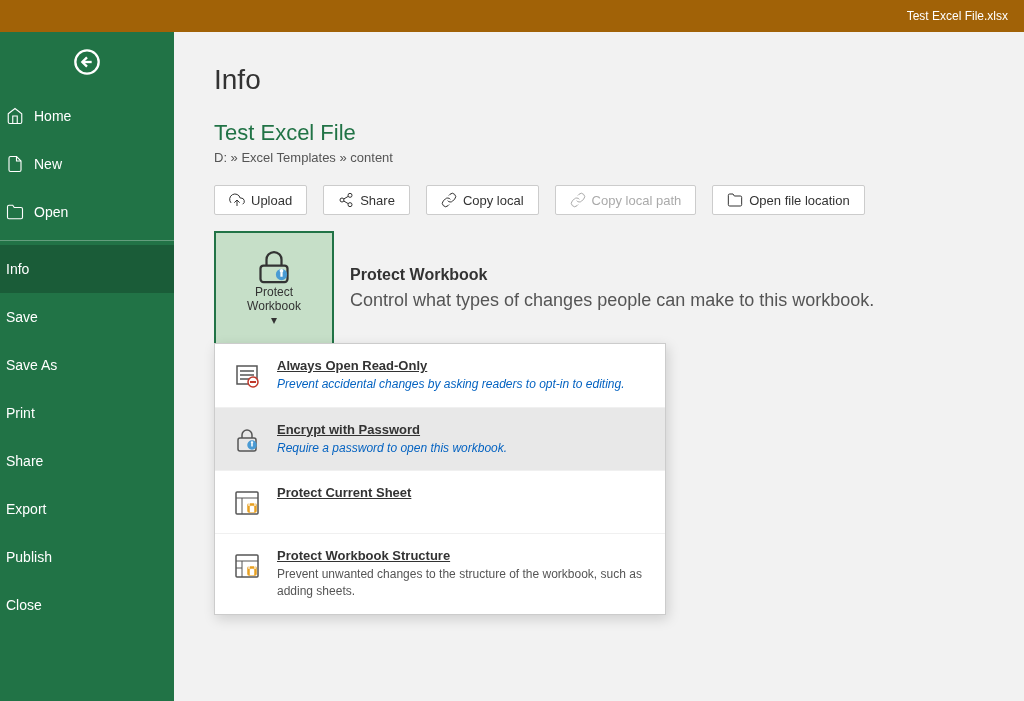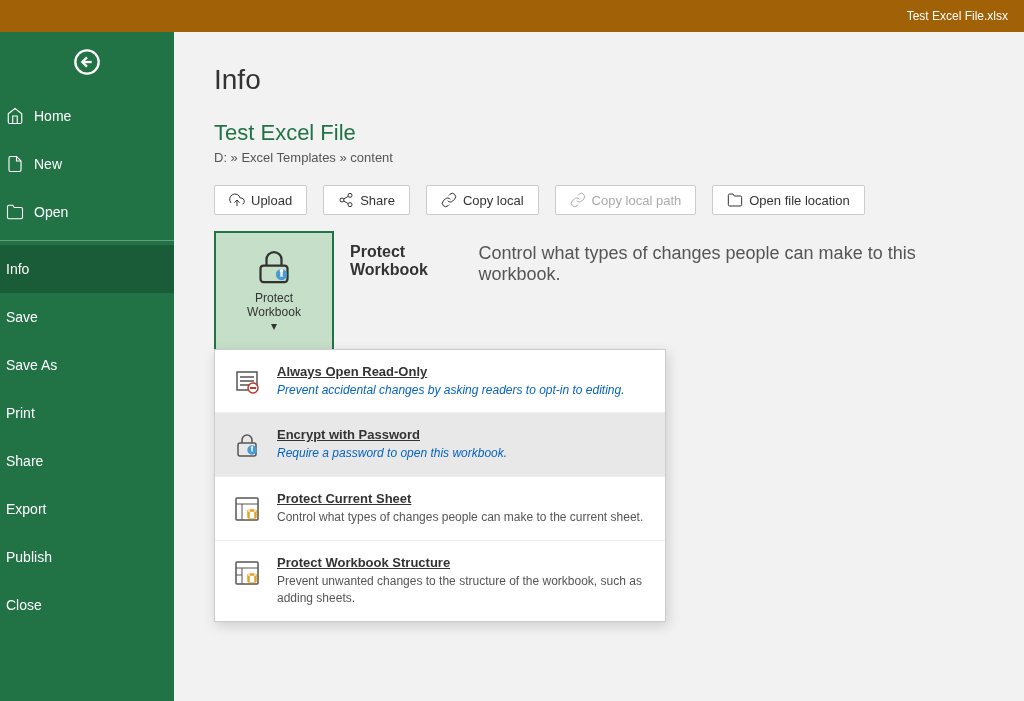--- a/index.html
+++ b/index.html
@@ -149,21 +149,20 @@
       position: relative;
     }
 
     .protect-btn {
       background: #c6dfc8;
       border: 2px solid #217346;
       padding: 16px 28px;
       display: flex;
       flex-direction: column;
       align-items: center;
-      gap: 6px;
       cursor: pointer;
       width: 120px;
       flex-shrink: 0;
     }
 
     .protect-btn svg {
       width: 36px;
       height: 36px;
       stroke: #333;
       fill: none;
@@ -173,21 +172,21 @@
     .protect-btn-label {
       font-size: 12px;
       text-align: center;
       color: #333;
       font-weight: 500;
     }
 
     .protect-info {
       padding: 12px 16px;
       display: flex;
-      flex-direction: row;
+      flex-direction: column;
       justify-content: center;
     }
 
     .protect-info-title {
       font-size: 16px;
       font-weight: 600;
       color: #333;
       margin-bottom: 6px;
     }
 
@@ -451,21 +450,20 @@
               <rect x="3" y="3" width="22" height="22" rx="1" fill="none" stroke="#555" stroke-width="1.5"></rect>
               <line x1="3" y1="9" x2="25" y2="9" stroke="#555" stroke-width="1"></line>
               <line x1="9" y1="9" x2="9" y2="25" stroke="#555" stroke-width="1"></line>
               <rect x="15" y="15" width="8" height="8" rx="1" fill="#e8a020" stroke="#e8a020"></rect>
               <rect x="17" y="17" width="4" height="6" rx="0.5" fill="white" stroke="white" stroke-width="0.5"></rect>
               <path d="M16 17V15a3 3 0 0 1 6 0v2" stroke="white" stroke-width="1.2" fill="none"></path>
             </svg>
           </div>
           <div class="dropdown-item-text">
             <div class="dropdown-item-title">Protect Current Sheet</div>
-            <div class="dropdown-item-desc">Control what types of changes people can make to the current sheet.</div>
           </div>
         </div>
 
         <div class="dropdown-item">
           <div class="dropdown-item-icon">
             <svg viewBox="0 0 28 28">
               <rect x="3" y="3" width="22" height="22" rx="1" fill="none" stroke="#555" stroke-width="1.5"></rect>
               <line x1="3" y1="9" x2="25" y2="9" stroke="#555" stroke-width="1"></line>
               <line x1="9" y1="9" x2="9" y2="25" stroke="#555" stroke-width="1"></line>
               <rect x="15" y="15" width="8" height="8" rx="1" fill="#e8a020" stroke="#e8a020"></rect>

